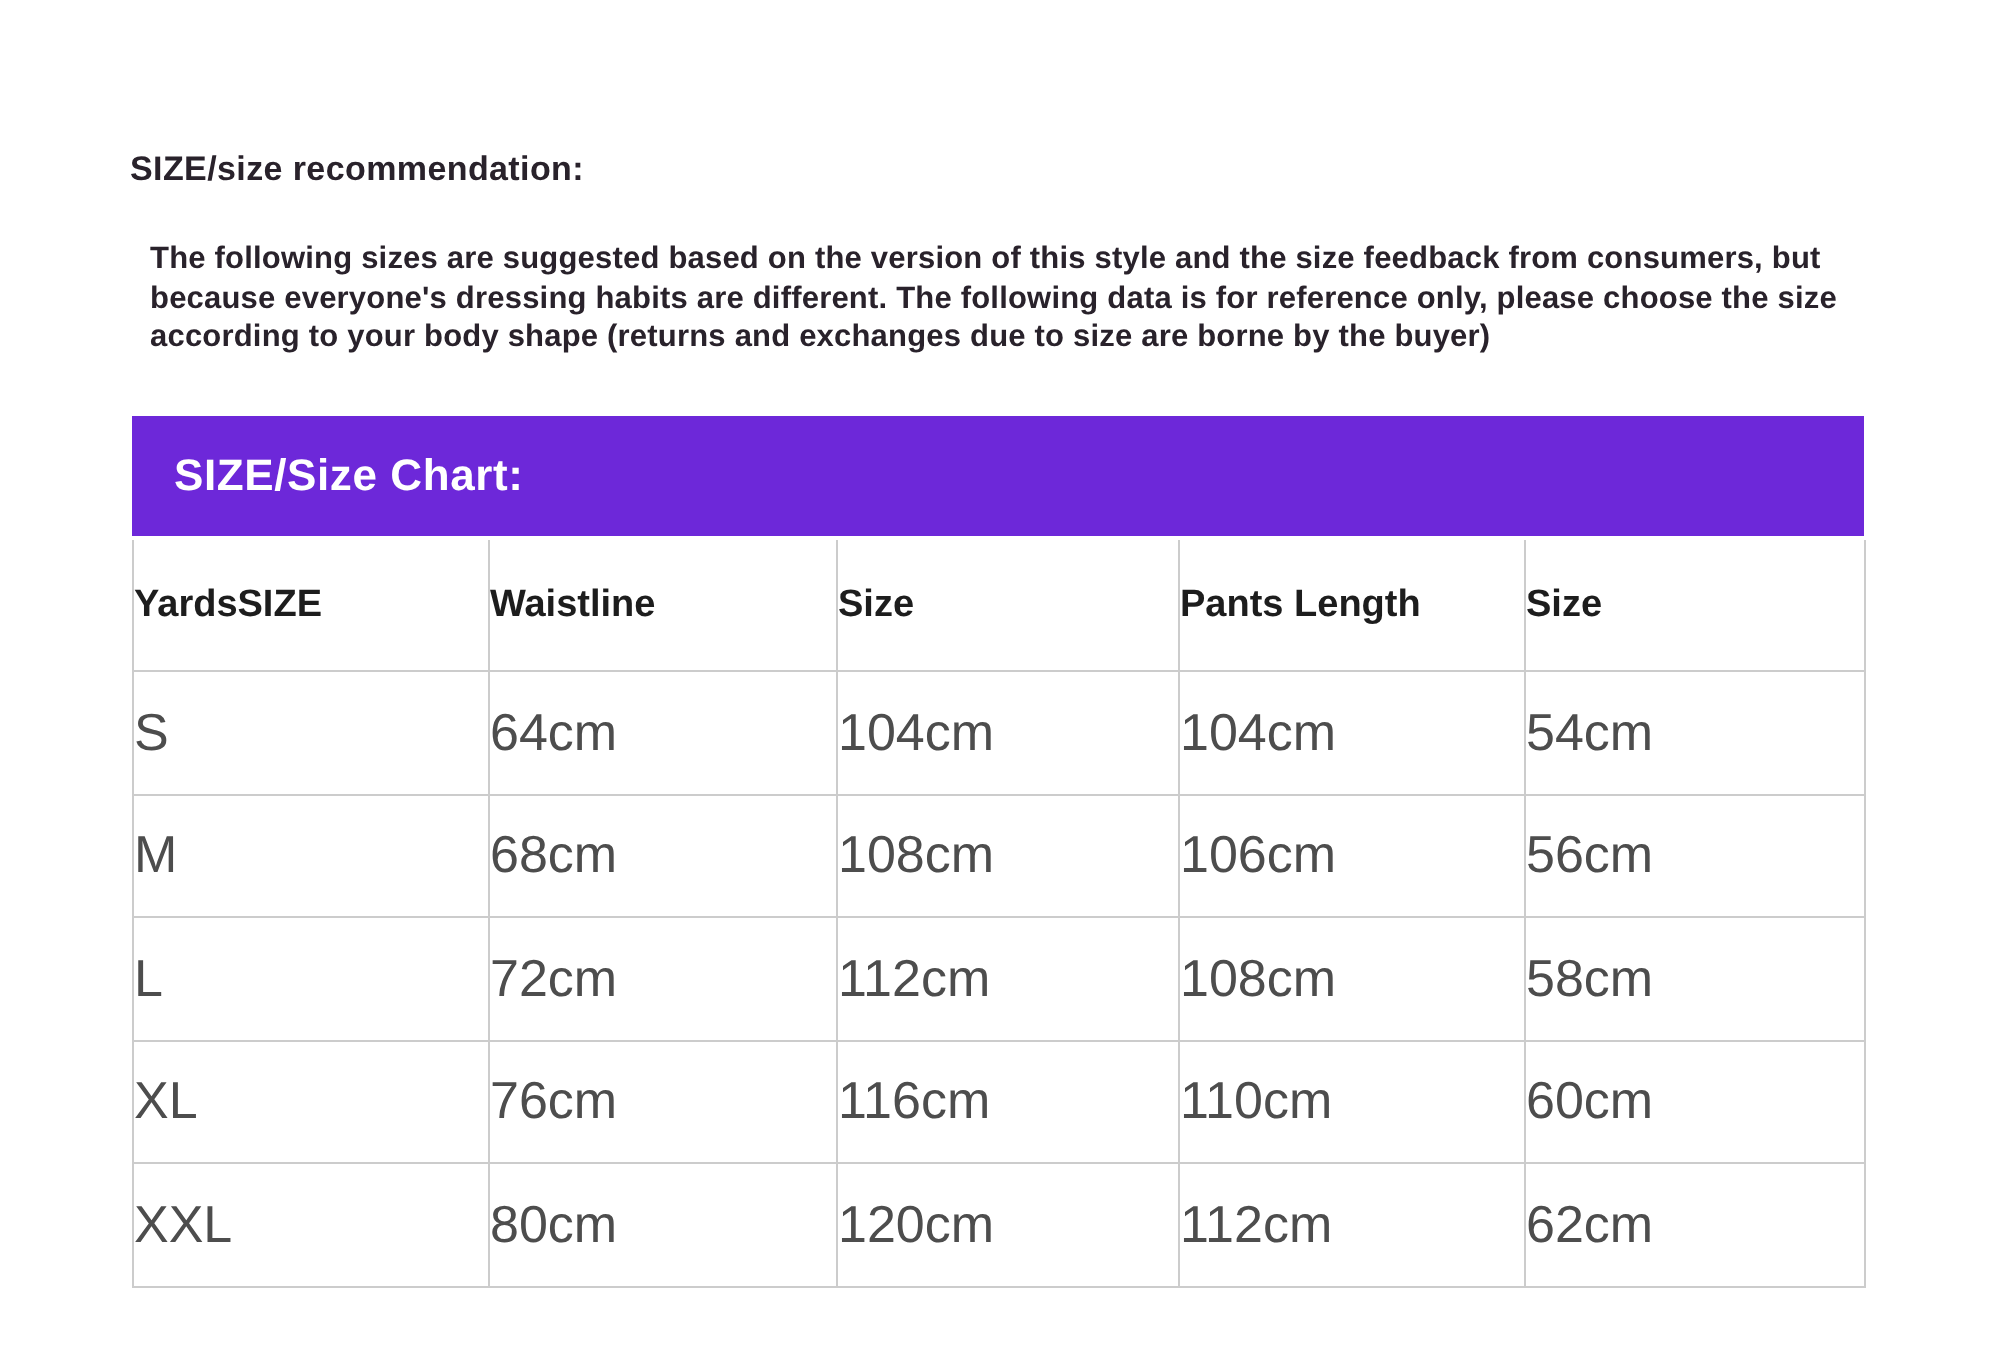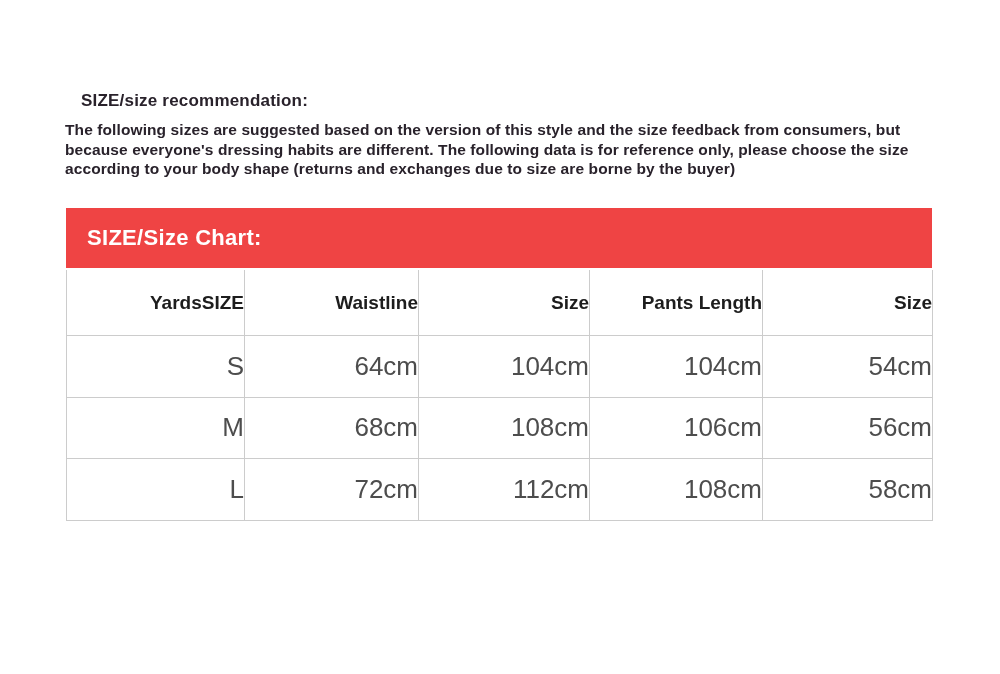--- a/index.html
+++ b/index.html
@@ -12,68 +12,68 @@
     width: 1000px;
     height: 674px;
     background: #ffffff;
     font-family: "Liberation Sans", sans-serif;
     overflow: hidden;
   }
   .title {
     position: absolute;
     left: 65px;
     top: 75px;
-    margin: 16px;
+    margin: 0;
     font-size: 17px;
     font-weight: bold;
     color: #29222b;
     letter-spacing: 0.2px;
   }
   .desc {
     position: absolute;
-    left: 65px;
+    left: 75px;
     top: 120px;
     width: 872px;
     margin: 0;
     font-size: 15.5px;
     font-weight: bold;
     color: #29222b;
     line-height: 19.5px;
     letter-spacing: 0.1px;
   }
   .chart {
     position: absolute;
     left: 66px;
     top: 208px;
     width: 866px;
   }
   .banner {
     box-sizing: border-box;
     height: 60px;
-    background: #ef4444;
+    background: #6d28d9;
     display: flex;
     align-items: center;
     padding-left: 21px;
     margin-bottom: 2px;
   }
   .banner span {
     color: #ffffff;
     font-size: 22px;
     font-weight: bold;
     letter-spacing: 0.3px;
   }
   table.size-table {
     width: 100%;
     border-collapse: collapse;
     table-layout: fixed;
   }
   .size-table th,
   .size-table td {
     border: 1px solid #cccccc;
-    text-align: right;
+    text-align: left;
     vertical-align: middle;
     padding: 0;
     background: #ffffff;
   }
   .size-table thead th {
     border-top: none;
     height: 65px;
     font-size: 19px;
     font-weight: bold;
     color: #1d1d1d;
@@ -137,17 +137,31 @@
           <td>106cm</td>
           <td>56cm</td>
         </tr>
         <tr>
           <td>L</td>
           <td>72cm</td>
           <td>112cm</td>
           <td>108cm</td>
           <td>58cm</td>
         </tr>
+        <tr>
+          <td>XL</td>
+          <td>76cm</td>
+          <td>116cm</td>
+          <td>110cm</td>
+          <td>60cm</td>
+        </tr>
+        <tr>
+          <td>XXL</td>
+          <td>80cm</td>
+          <td>120cm</td>
+          <td>112cm</td>
+          <td>62cm</td>
+        </tr>
       </tbody>
     </table>
 
   </div>
 </div>
 
 </body></html>

